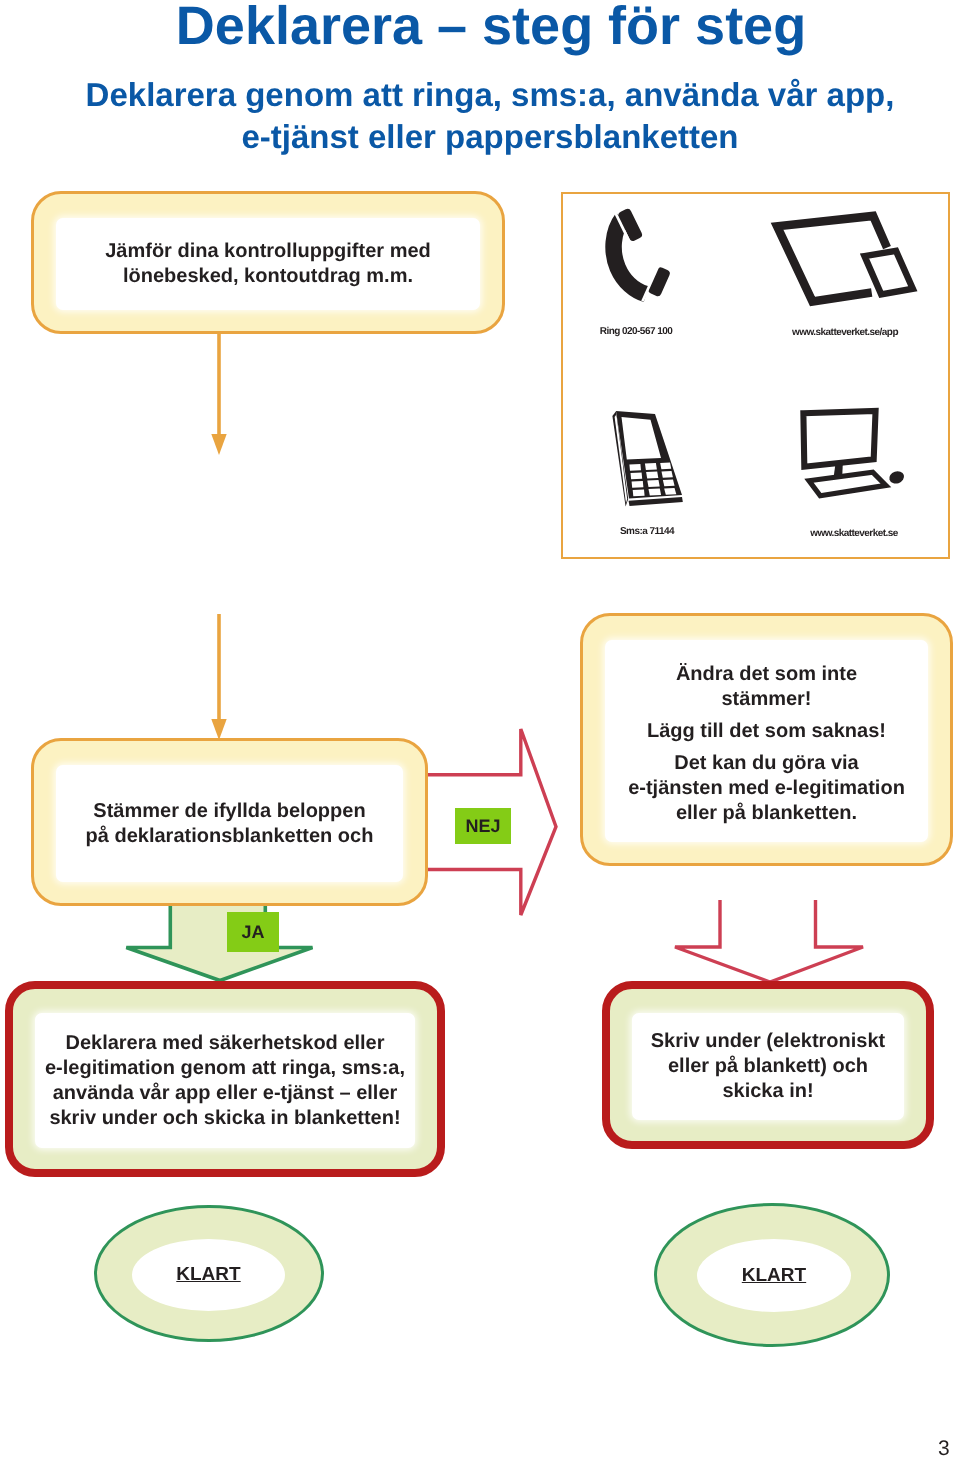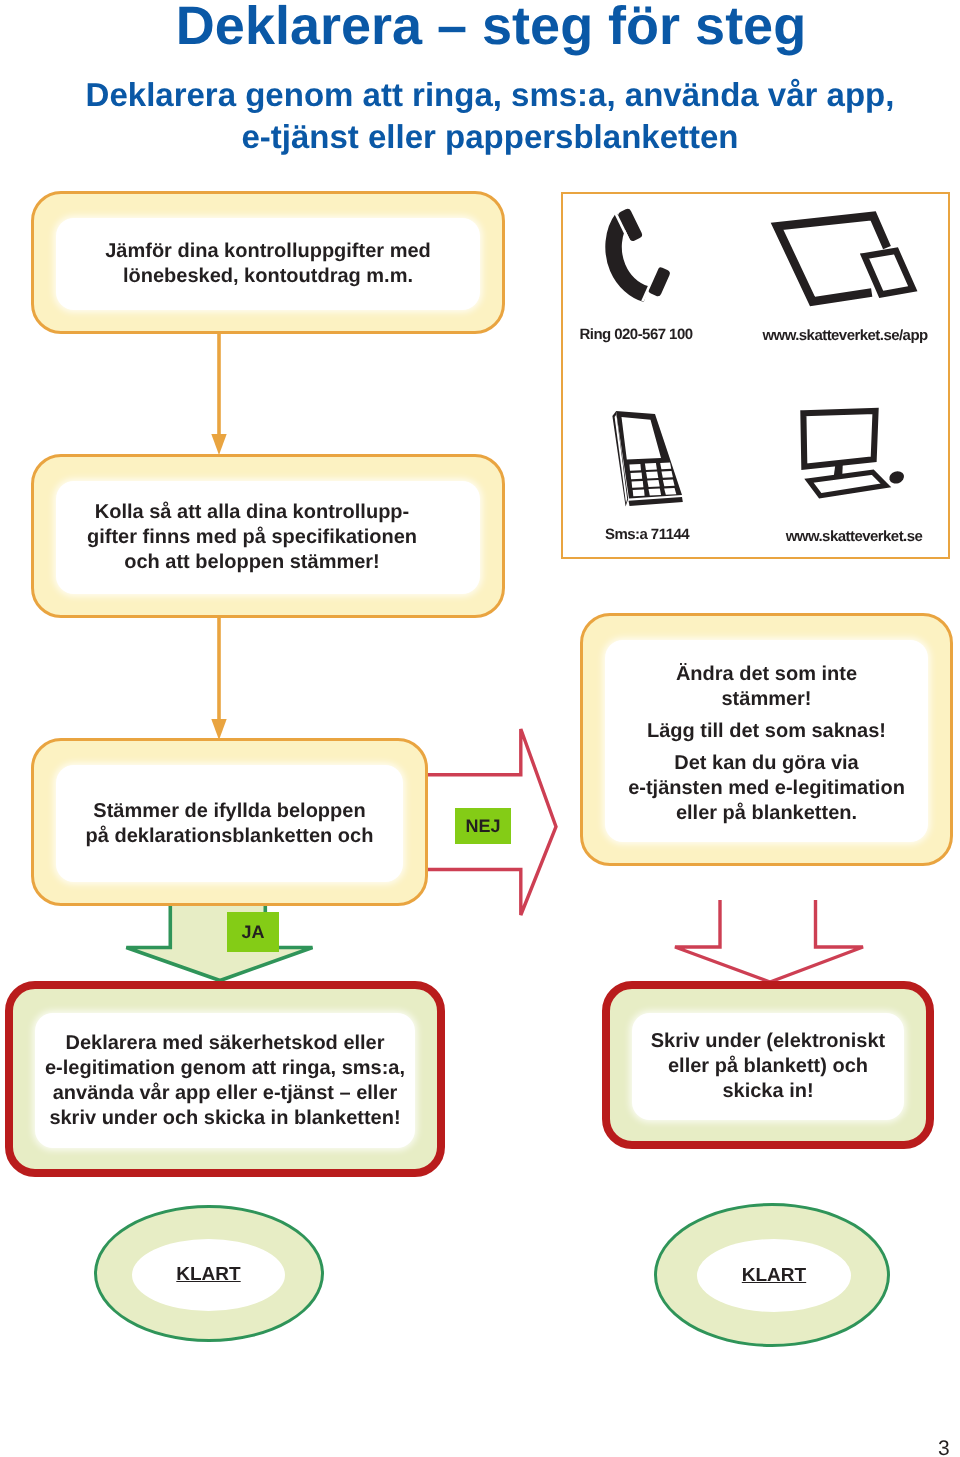--- a/index.html
+++ b/index.html
@@ -11,28 +11,28 @@
   .abs{position:absolute;}
   
   #title{left:11px;top:-4px;width:960px;text-align:center;color:#0A58A6;font-weight:bold;
          font-size:54px;line-height:60px;}
   #subtitle{left:10px;top:74px;width:960px;text-align:center;color:#0A58A6;font-weight:bold;
             font-size:33px;line-height:41.5px;}
   
   .fbox{box-sizing:border-box;border-radius:30px;}
   .fbox.yellow{border:3px solid #E9A440;background:#FCF2C2;}
   .fbox.green{border:8px solid #b91c1c;background:#E7EDC5;}
-  .fbox .inner{position:absolute;background:#ffffff;border-radius:18px;
+  .fbox .inner{position:absolute;background:#ffffff;border-radius:7px;
                box-shadow:0 0 7px 2px rgba(255,255,255,0.85);
                display:flex;flex-direction:column;align-items:center;justify-content:center;}
   .btxt{color:#231F20;font-weight:bold;text-align:center;font-size:20px;line-height:25px;
         white-space:nowrap;}
   
   #panel{border:2px solid #E9A440;background:#fff;box-sizing:border-box;}
-  .plabel{position:absolute;text-align:center;color:#231F20;font-weight:bold;font-size:15px;letter-spacing:-0.55px;
+  .plabel{position:absolute;text-align:center;color:#231F20;font-weight:bold;font-size:10px;letter-spacing:-0.55px;
           white-space:nowrap;}
   
   .ell{box-sizing:border-box;border:3px solid #2F9459;background:#E7EDC5;border-radius:50%;}
   .ell .einner{position:absolute;background:#fff;border-radius:50%;display:flex;
                align-items:center;justify-content:center;}
   .elabel{color:#231F20;font-weight:bold;font-size:19px;text-decoration:underline;}
   
   .albl{position:absolute;background:#84cc16;color:#231F20;font-weight:bold;font-size:19px;
         display:flex;align-items:center;justify-content:center;}
   #pageno{color:#231F20;font-size:21px;line-height:21px;}
@@ -76,29 +76,20 @@
 
   <div class="abs fbox yellow" style="left:31px;top:191px;width:474px;height:143px;">
     <div class="inner" style="left:22px;top:24px;right:22px;bottom:21px;">
       <div class="btxt">
         <div>Jämför dina kontrolluppgifter med</div>
         <div>lönebesked, kontoutdrag m.m.</div>
       </div>
     </div>
   </div>
 
-  <div class="abs fbox yellow" style="left:31px;top:454px;width:474px;height:164px;">
-    <div class="inner" style="left:22px;top:24px;right:22px;bottom:21px;">
-      <div class="btxt" style="margin-right:32px;">
-        <div>Kolla så att alla dina kontrollupp-</div>
-        <div>gifter finns med på specifikationen</div>
-        <div>och att beloppen stämmer!</div>
-      </div>
-    </div>
-  </div>
 
   <div class="abs fbox yellow" style="left:31px;top:738px;width:397px;height:168px;">
     <div class="inner" style="left:22px;top:24px;right:22px;bottom:21px;">
       <div class="btxt">
         <div>Stämmer de ifyllda beloppen</div>
         <div>på deklarationsblanketten och</div>
       </div>
     </div>
   </div>
 

